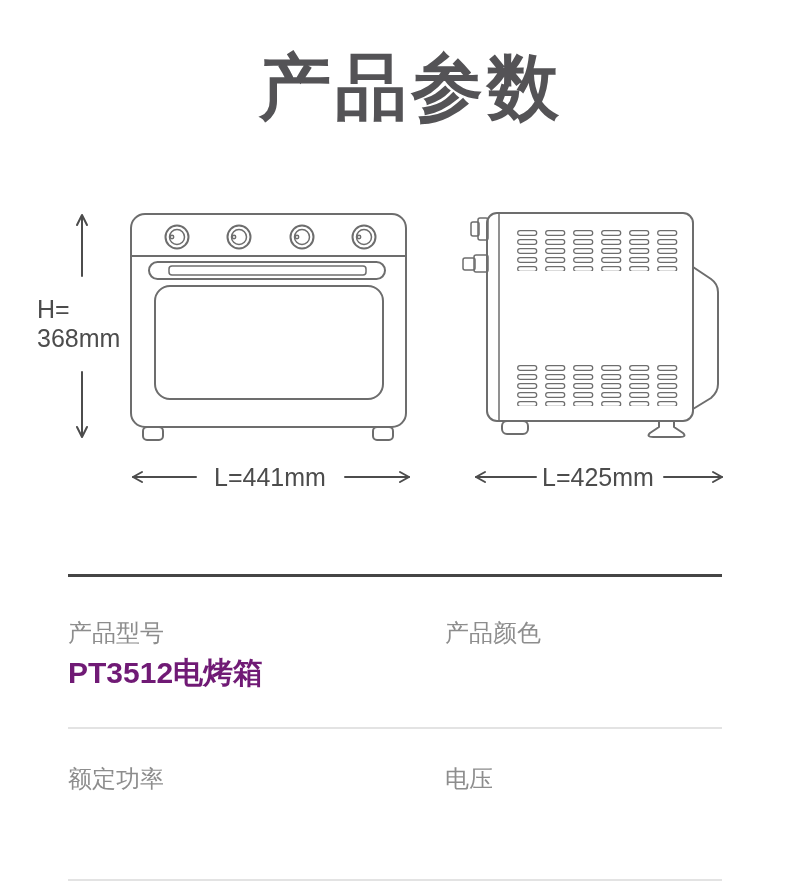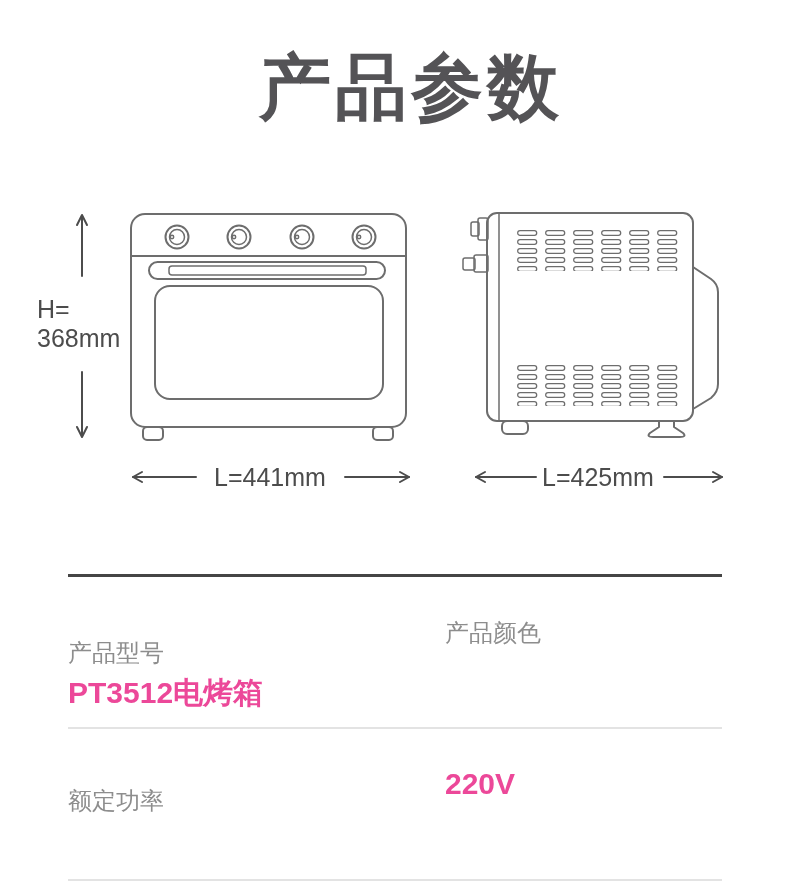--- a/index.html
+++ b/index.html
@@ -12,22 +12,22 @@
   .diagram .ln-thin{stroke:#6d6d6d;stroke-width:1.5;fill:none;}
   .diagram .dim{stroke:#4c4c4c;stroke-width:2;fill:none;stroke-linecap:round;stroke-linejoin:round;}
   .dim-text{font-family:"Liberation Sans","DejaVu Sans",sans-serif;font-size:25px;fill:#4c4c4c;}
   .divider{position:absolute;left:68px;width:654px;}
   .divider.thick{top:574px;height:3px;background:#454545;}
   .divider.thin{height:2px;background:#e3e3e3;}
   .divider.thin.d1{top:727px;}
   .divider.thin.d2{top:879px;}
   .spec-cell{position:absolute;width:320px;}
   .spec-cell .label{font-size:24px;line-height:25px;color:#8d8d8d;margin:0 0 12px 0;}
-  .spec-cell .value{font-size:30px;line-height:32px;font-weight:700;color:#ec4899;margin:0;}
-  .r0{top:620px;} .r1{top:768px;} .c0{left:68px;margin-top:20px;} .c1{left:445px;}
+  .spec-cell .value{font-size:30px;line-height:32px;font-weight:700;color:#701a75;margin:0;}
+  .r0{top:620px;} .r1{top:768px;font-family:Liberation Mono, monospace;} .c0{left:68px;} .c1{left:445px;}
 </style>
 </head>
 <body>
 
 <div class="page">
 
   <h1 class="title">产品参数</h1>
 
   <svg class="diagram" viewBox="0 0 790 330">
     <defs>
@@ -121,18 +121,18 @@
   <div class="spec-cell r0 c1">
     <p class="label">产品颜色</p>
   </div>
 
   <div class="divider thin d1"></div>
 
   <div class="spec-cell r1 c0">
     <p class="label">额定功率</p>
   </div>
   <div class="spec-cell r1 c1">
-    <p class="value">220V</p>
+    <p class="label">电压</p>
   </div>
 
   <div class="divider thin d2"></div>
 
 </div>
 
 </body></html>

